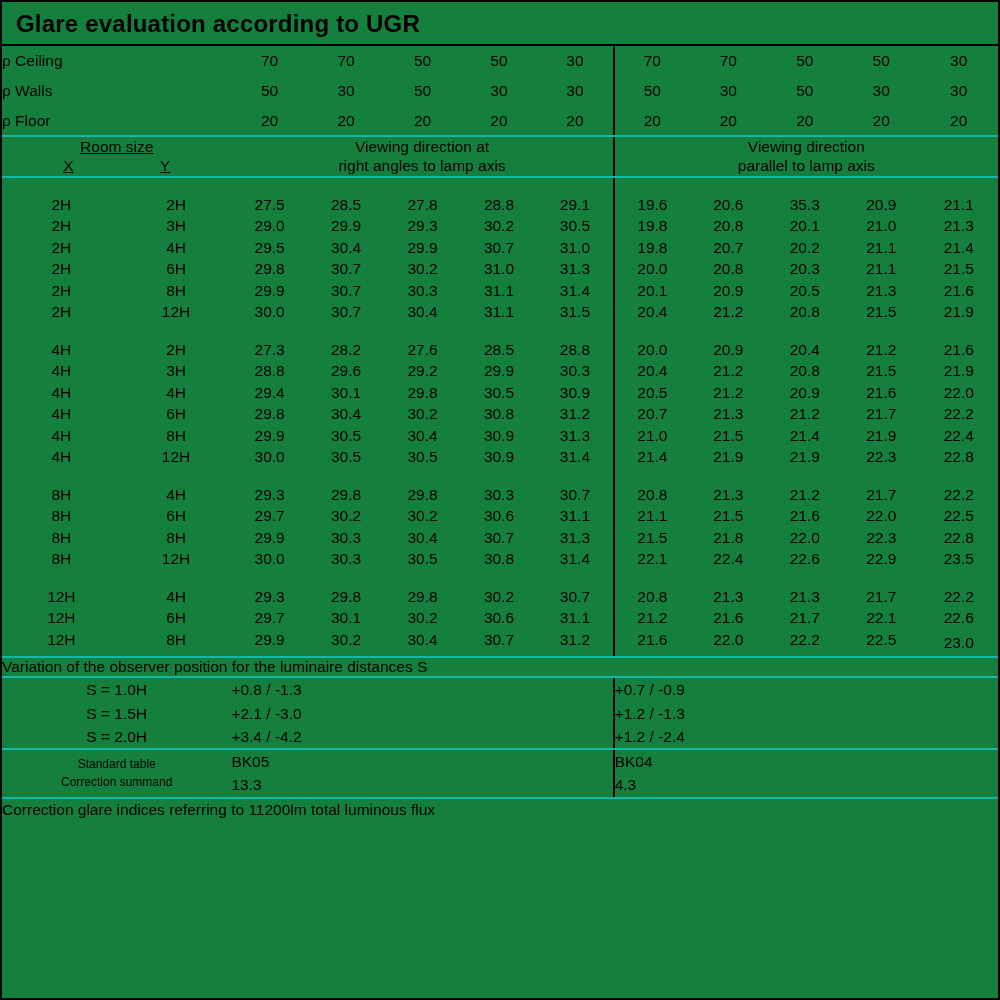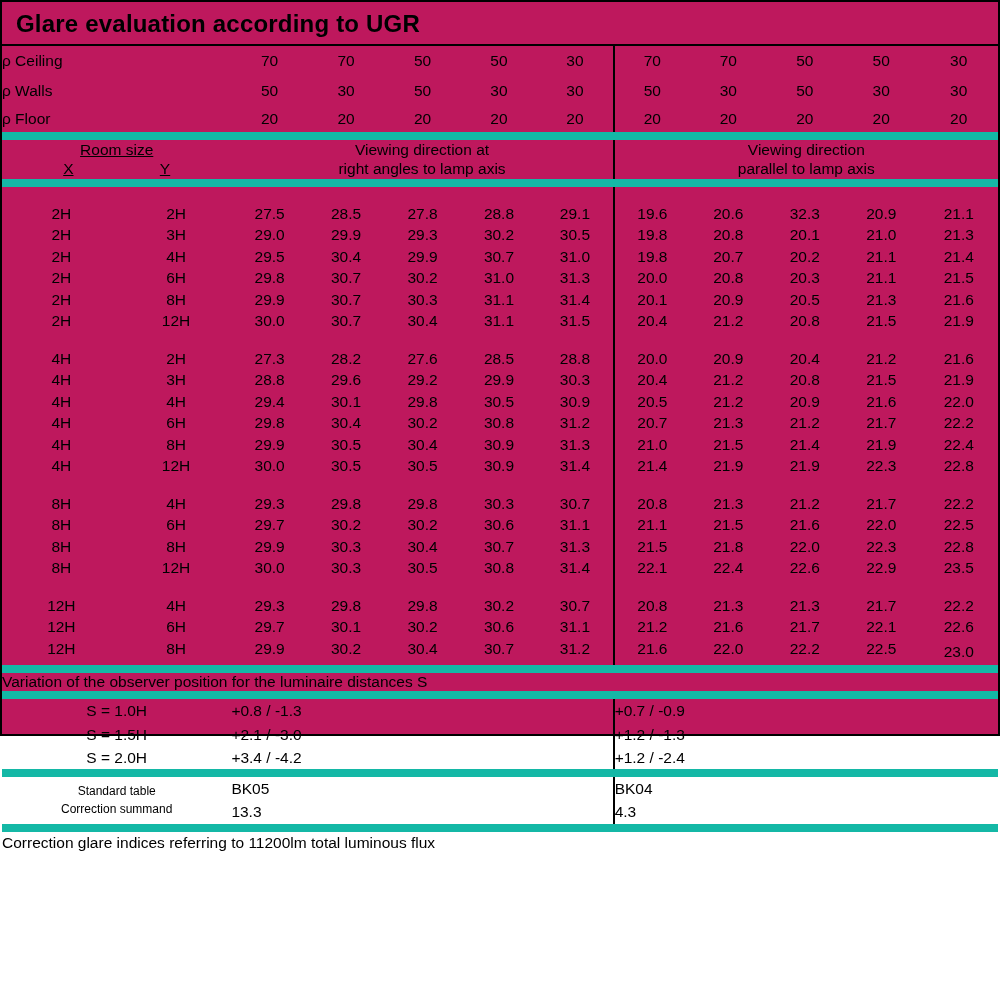--- a/index.html
+++ b/index.html
@@ -10,24 +10,24 @@
   body {
     width: 1000px;
     height: 1000px;
     font-family: "Liberation Sans", sans-serif;
     color: #000000;
     overflow: hidden;
   }
   .sheet {
     position: relative;
     width: 1000px;
-    height: 736px;
+    height: 1000px;
     box-sizing: border-box;
     border: 2px solid #000;
-    background: #be185d;
+    background: #15803d;
   }
   .title {
     font-size: 24px;
     font-weight: bold;
     padding: 8px 0 6px 14px;
     letter-spacing: 0.2px;
   }
   .hrule {
     border-top: 2px solid #000;
     height: 0;
@@ -52,21 +52,21 @@
   .num {
     text-align: center;
   }
   .rowh {
     height: 30px;
   }
   .vsep {
     border-left: 2px solid #000;
   }
   .rsep td {
-    border-bottom: 8px solid #14b8a6;
+    border-bottom: 2px solid #14b8a6;
   }
   .spacer-row td {
     height: 16px;
   }
   .dir-head {
     text-align: center;
     line-height: 1.25;
     padding: 6px 0 8px 0;
     font-size: 15.5px;
   }
@@ -213,21 +213,21 @@
       <tr class="data-row">
         <td class="num">2H</td>
         <td class="num">2H</td>
         <td class="num">27.5</td>
         <td class="num">28.5</td>
         <td class="num">27.8</td>
         <td class="num">28.8</td>
         <td class="num">29.1</td>
         <td class="num vsep">19.6</td>
         <td class="num">20.6</td>
-        <td class="num">32.3</td>
+        <td class="num">35.3</td>
         <td class="num">20.9</td>
         <td class="num">21.1</td>
       </tr>
       <tr class="data-row">
         <td class="num">2H</td>
         <td class="num">3H</td>
         <td class="num">29.0</td>
         <td class="num">29.9</td>
         <td class="num">29.3</td>
         <td class="num">30.2</td>

